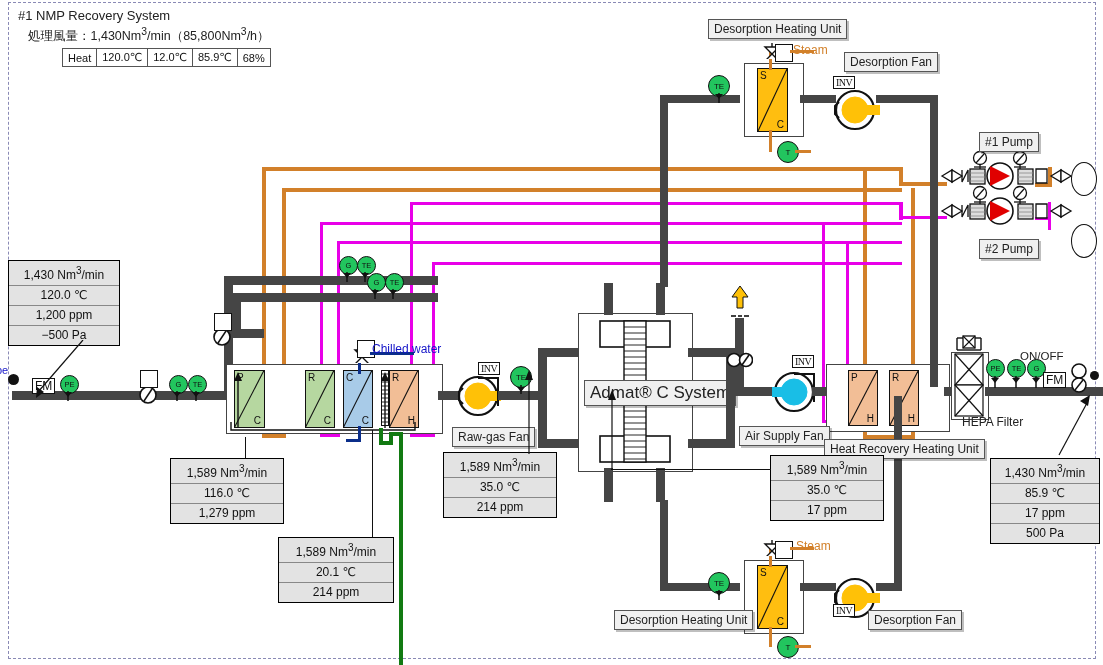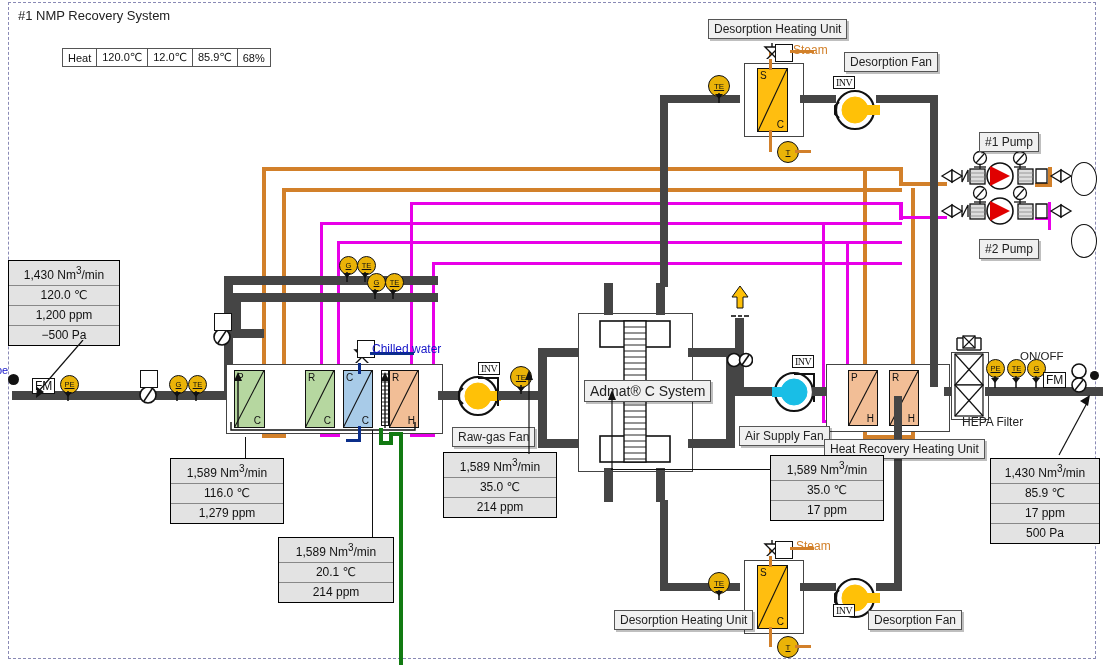--- a/index.html
+++ b/index.html
@@ -19,21 +19,21 @@
   .plain{position:absolute;font-size:12px;color:#222;white-space:nowrap;}
   .orangetxt{color:#D2802A;}
   .bluetxt{color:#1414C8;}
   
   .dbox{position:absolute;border:1px solid #000;background:#fff;}
   .dbox div{background:#e3e3e3;border-bottom:1px solid #888;
             font-size:12px;text-align:center;padding:2px 6px;color:#111;line-height:15px;}
   .dbox div:last-child{border-bottom:none;}
   
   .inst{position:absolute;width:20px;height:20px;border:1.4px solid #111;border-radius:50%;
-        background:#eab308;font-size:8px;display:flex;align-items:center;justify-content:center;color:#111;text-decoration:underline;}
+        background:#22c55e;font-size:8px;display:flex;align-items:center;justify-content:center;color:#111;}
   .inst.sm{width:17px;height:17px;font-size:7.5px;}
   .inv{position:absolute;border:1.6px solid #111;background:#fff;font-size:10px;
        padding:0 2px;color:#111;font-family:"Liberation Serif",serif;letter-spacing:-.5px;}
   .fm{position:absolute;border:1.6px solid #111;background:#fff;font-size:12px;
       padding:0 2px;color:#111;}
   
   .unitbox{position:absolute;border:1.6px solid #444;background:#fff;}
   .coil{position:absolute;border:1.3px solid #111;overflow:hidden;}
   .coil .slash{position:absolute;left:-10%;top:-10%;width:120%;height:120%;}
   .coil span{position:absolute;font-size:10px;color:#111;}
@@ -47,20 +47,23 @@
   .dashborder{position:absolute;border:1px dashed #8a8ab5;}
 </style>
 </head>
 <body>
 
 <div id="stage">
 
   <div class="dashborder" style="left:8px;top:2px;width:1086px;height:655px;"></div>
 
   <div class="plain" style="left:18px;top:8px;font-size:13px;">#1 NMP Recovery System</div>
+  <div class="plain" style="left:28px;top:26px;font-size:12.5px;">
+    処理風量：1,430Nm<sup>3</sup>/min（85,800Nm<sup>3</sup>/h）
+  </div>
 
   <table class="table0" style="left:62px;top:48px;">
     <tbody>
     <tr>
       <td>Heat</td>
       <td class="num">120.0℃</td>
       <td class="num">12.0℃</td>
       <td class="num">85.9℃</td>
       <td class="num">68%</td>
     </tr>
@@ -229,21 +232,21 @@
       <line x1="46" y1="104" x2="68" y2="104"></line>
         <line x1="46" y1="110" x2="68" y2="110"></line>
         <line x1="46" y1="116" x2="68" y2="116"></line>
       <line x1="46" y1="122" x2="68" y2="122"></line>
         <line x1="46" y1="128" x2="68" y2="128"></line>
         <line x1="46" y1="134" x2="68" y2="134"></line>
       <line x1="46" y1="140" x2="68" y2="140"></line>
         <line x1="46" y1="146" x2="68" y2="146"></line>
     </g>
   </svg>
-  <div class="lbl" style="left:584px;top:380px;font-size:14px;">Admat® C System</div>
+  <div class="lbl" style="left:584px;top:380px;font-size:17px;">Admat® C System</div>
 
   <div class="pipe" style="left:604px;top:283px;width:9px;height:32px;"></div>
   <div class="pipe" style="left:656px;top:283px;width:9px;height:32px;"></div>
   <div class="pipe" style="left:604px;top:468px;width:9px;height:34px;"></div>
   <div class="pipe" style="left:656px;top:468px;width:9px;height:34px;"></div>
 
   <div class="pipe" style="left:688px;top:348px;width:46px;height:9px;"></div>
   <div class="pipe" style="left:688px;top:439px;width:46px;height:9px;"></div>
   <div class="pipe" style="left:726px;top:348px;width:9px;height:100px;"></div>
   <div class="pipe" style="left:731px;top:387px;width:50px;height:9px;"></div>

